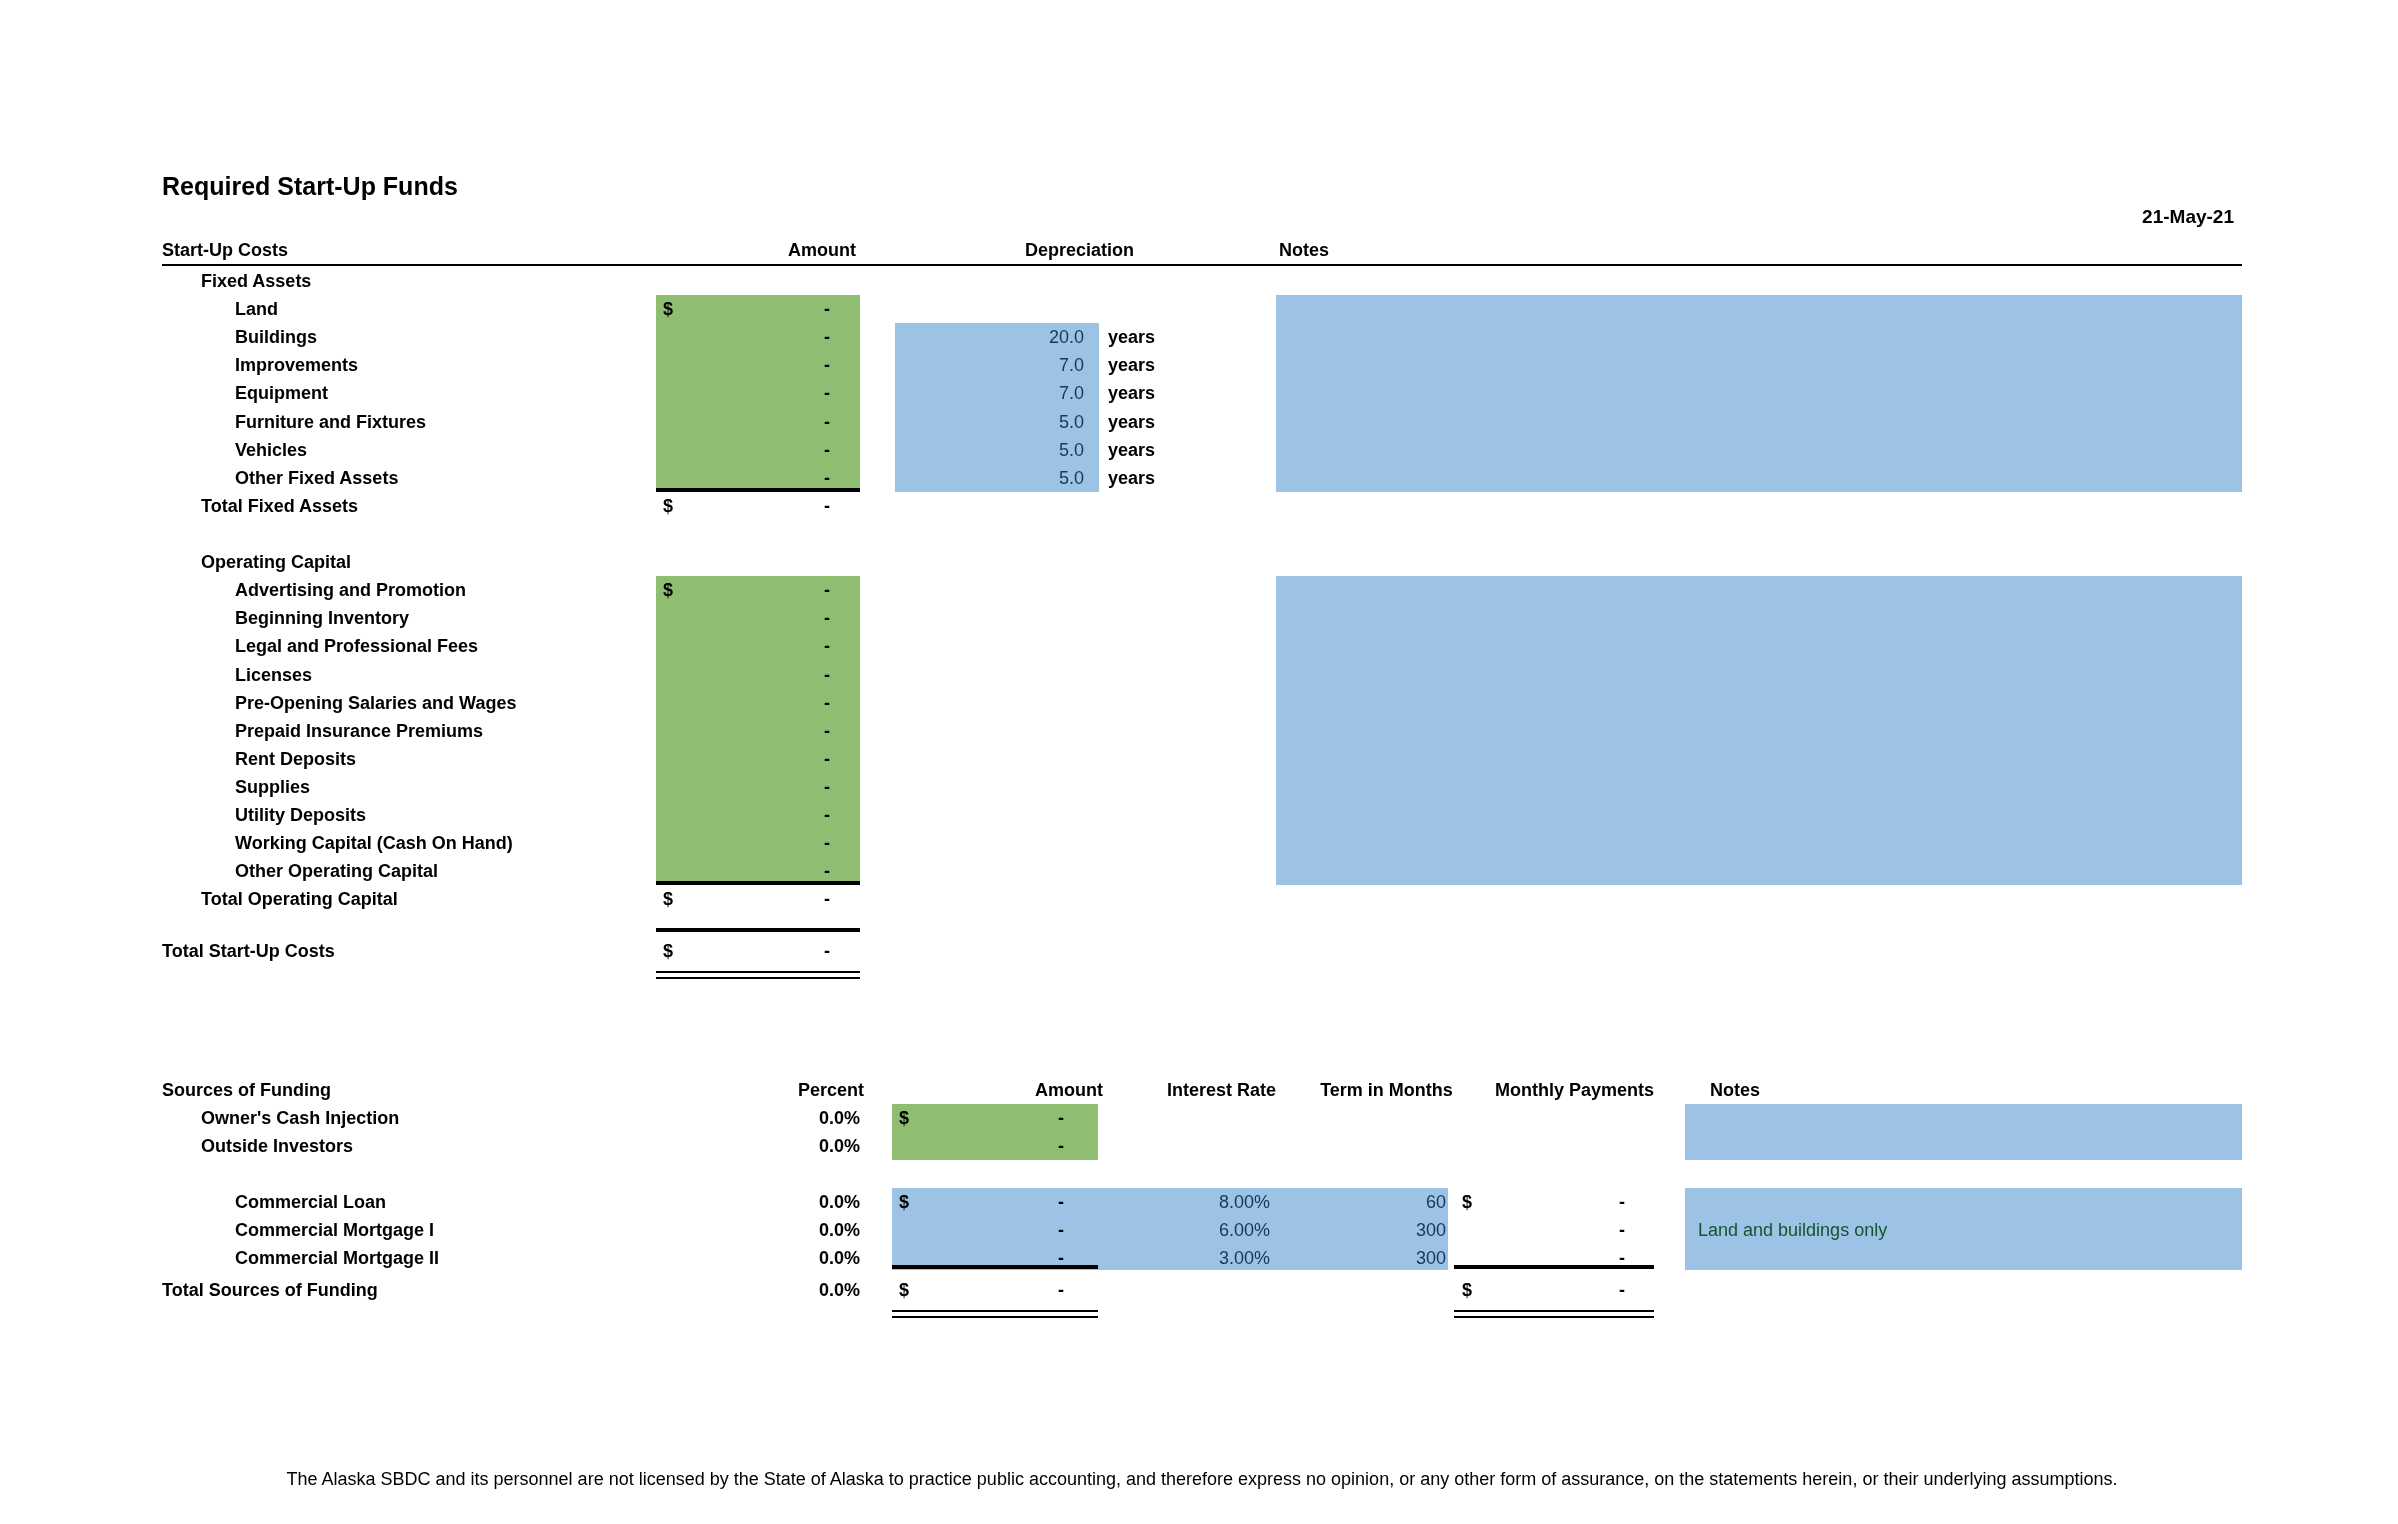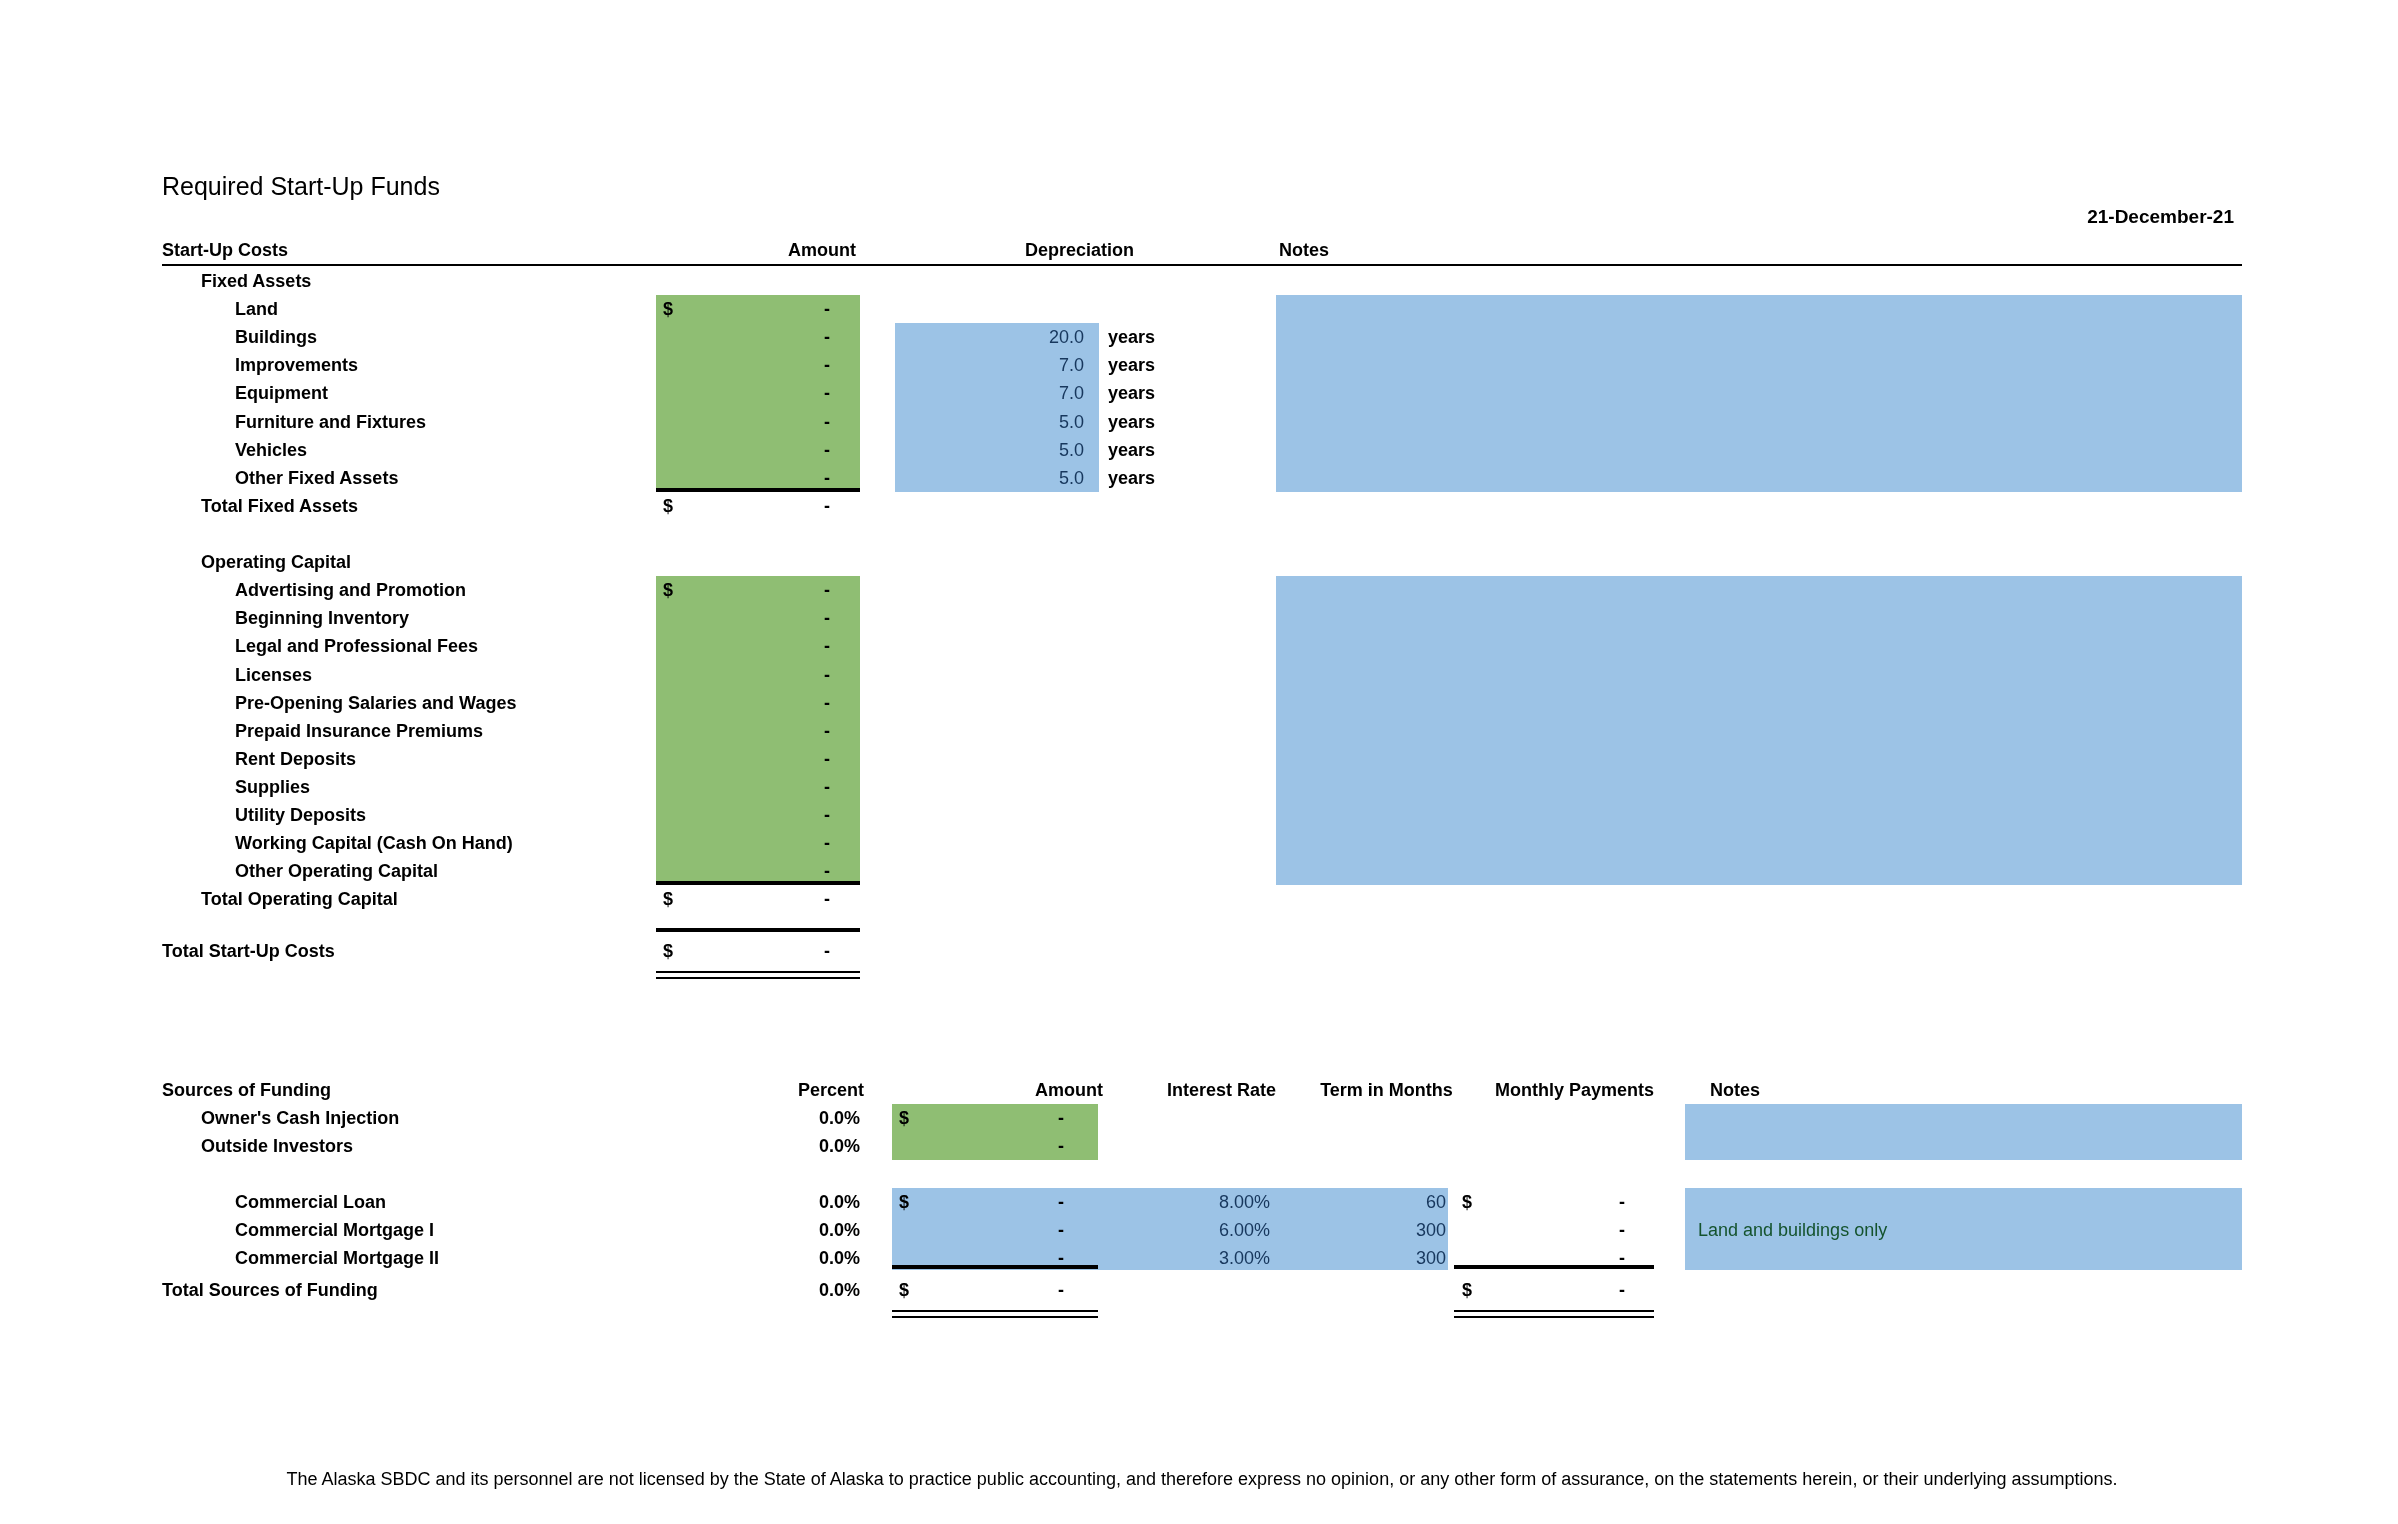--- a/index.html
+++ b/index.html
@@ -1,20 +1,20 @@
 <!DOCTYPE html>
 <html style="font-size:15px"><head>
 <meta charset="utf-8">
 <style>
   *{box-sizing:border-box;margin:0;padding:0}
   html,body{background:#fff}
   #canvas{position:relative;width:2399px;height:1524px;background:#ffffff;
           font-family:"Liberation Sans",sans-serif;color:#000;overflow:hidden}
 
-  .title{position:absolute;left:162px;top:172px;font-size:25px;font-weight:normal;white-space:nowrap}
+  .title{position:absolute;left:162px;top:172px;font-size:25px;font-weight:bold;white-space:nowrap}
   .date{position:absolute;left:1953px;top:206px;width:281px;text-align:right;font-size:19px;font-weight:bold}
 
   .r{position:absolute;left:0;width:2399px;height:28px;line-height:28px;font-size:18px;font-weight:bold;white-space:nowrap}
   .ab{position:absolute;top:0;height:28px;line-height:28px;white-space:nowrap}
   .l0{left:162px}.l1{left:201px}.l2{left:235px}
 
   
   .hdr-amt{left:687px;width:169px;text-align:right}
   .hdr-dep{left:937px;width:197px;text-align:right}
   .hdr-notes{left:1279px}
@@ -67,21 +67,21 @@
 
   <div class="line3" style="left:162px;top:264px;width:2080px"></div>
   <div class="line5" style="left:656px;top:928px;width:204px"></div>
   <div class="dline" style="left:656px;top:971px;width:204px"></div>
   <div class="line5" style="left:892px;top:1265px;width:206px"></div>
   <div class="line5" style="left:1454px;top:1265px;width:200px"></div>
   <div class="dline" style="left:892px;top:1310px;width:206px"></div>
   <div class="dline" style="left:1454px;top:1310px;width:200px"></div>
 
   <div class="title">Required Start-Up Funds</div>
-  <div class="date">21-December-21</div>
+  <div class="date">21-May-21</div>
 
   <div class="r" style="top:236px">
     <span class="ab l0">Start-Up Costs</span>
     <span class="ab hdr-amt">Amount</span>
     <span class="ab hdr-dep">Depreciation</span>
     <span class="ab hdr-notes">Notes</span>
   </div>
 
   <div class="r" style="top:267px">
     <span class="ab l1">Fixed Assets</span>

